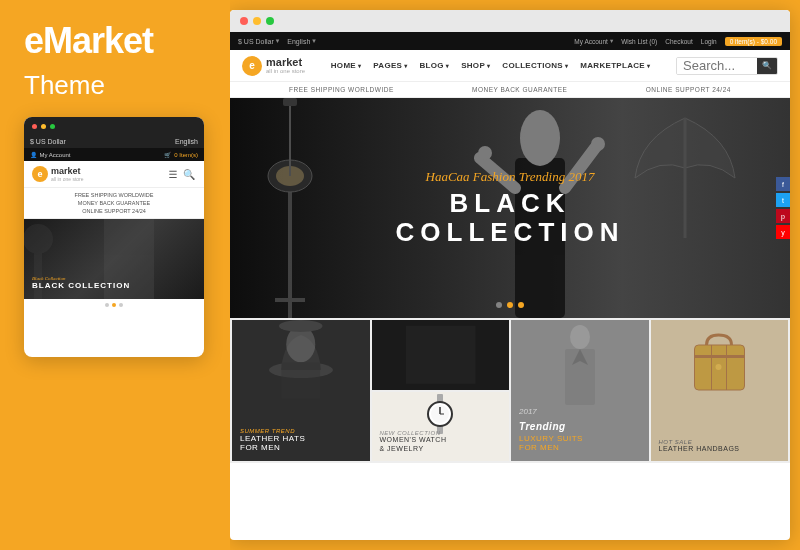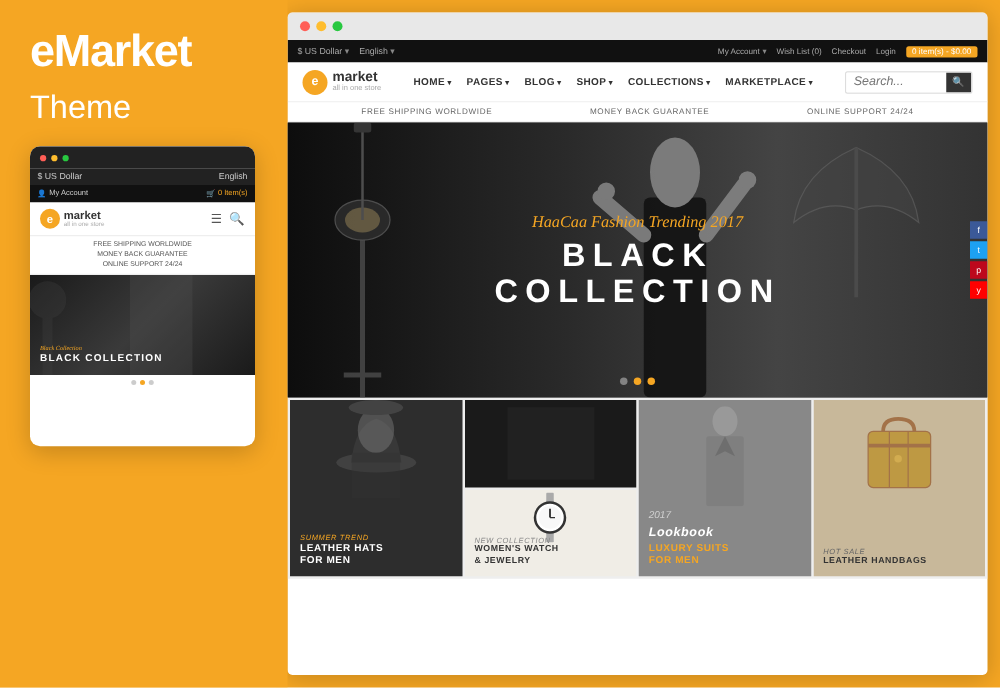--- a/index.html
+++ b/index.html
@@ -345,25 +345,24 @@
       align-items: center;
       border: 1px solid #ddd;
       border-radius: 2px;
       overflow: hidden;
       height: 18px;
     }
 
     .store-search input {
       border: none;
       outline: none;
-      font-size: 10px;
+      font-size: 13px;
       padding: 0 6px;
       width: 80px;
       height: 100%;
-      font-style: italic;
     }
 
     .store-search-btn {
       background: #333;
       color: #fff;
       border: none;
       width: 20px;
       height: 100%;
       font-size: 8px;
       cursor: pointer;
@@ -503,21 +502,21 @@
     .grid-cell-sublabel {
       font-size: 6px;
       color: #f5a623;
       text-transform: uppercase;
       letter-spacing: 0.5px;
       font-style: italic;
     }
 
     .grid-cell-title {
       font-size: 8px;
-      font-weight: 700;
+      font-weight: 400;
       color: #fff;
       text-transform: uppercase;
       letter-spacing: 0.5px;
       line-height: 1.2;
     }
 
     
     .cell-hats {
       background: #2d2d2d;
       grid-column: 1;
@@ -815,21 +814,21 @@
 
     <div class="grid-cell cell-lookbook" style="grid-column:3;grid-row:1/3;position:relative;">
 
       <svg style="position:absolute;top:5px;left:50%;transform:translateX(-50%);opacity:0.5" width="60" height="80" viewBox="0 0 60 80">
         <ellipse cx="30" cy="12" rx="10" ry="12" fill="#aaa"></ellipse>
         <rect x="15" y="24" width="30" height="56" rx="2" fill="#777"></rect>
         <polygon points="30,24 22,40 30,36 38,40" fill="#555"></polygon>
       </svg>
       <div class="grid-cell-label">
         <span class="year-text">2017</span>
-        <span class="lookbook-text">Lookbook</span>
+        <span class="lookbook-text">Trending</span>
         <div class="grid-cell-title" style="color:#f5a623">LUXURY SUITS<br>FOR MEN</div>
       </div>
     </div>
 
     <div class="grid-cell cell-handbags" style="grid-column:4;grid-row:1/3;position:relative;">
 
       <svg style="position:absolute;top:5px;left:50%;transform:translateX(-50%);opacity:0.6" width="65" height="70" viewBox="0 0 65 70">
         <path d="M20 20 Q20 10 32 10 Q45 10 45 20" stroke="#8B4513" stroke-width="3" fill="none"></path>
         <rect x="8" y="20" width="50" height="45" rx="4" fill="#B8860B" stroke="#8B4513" stroke-width="1"></rect>
         <rect x="8" y="30" width="50" height="3" fill="#8B4513"></rect>

